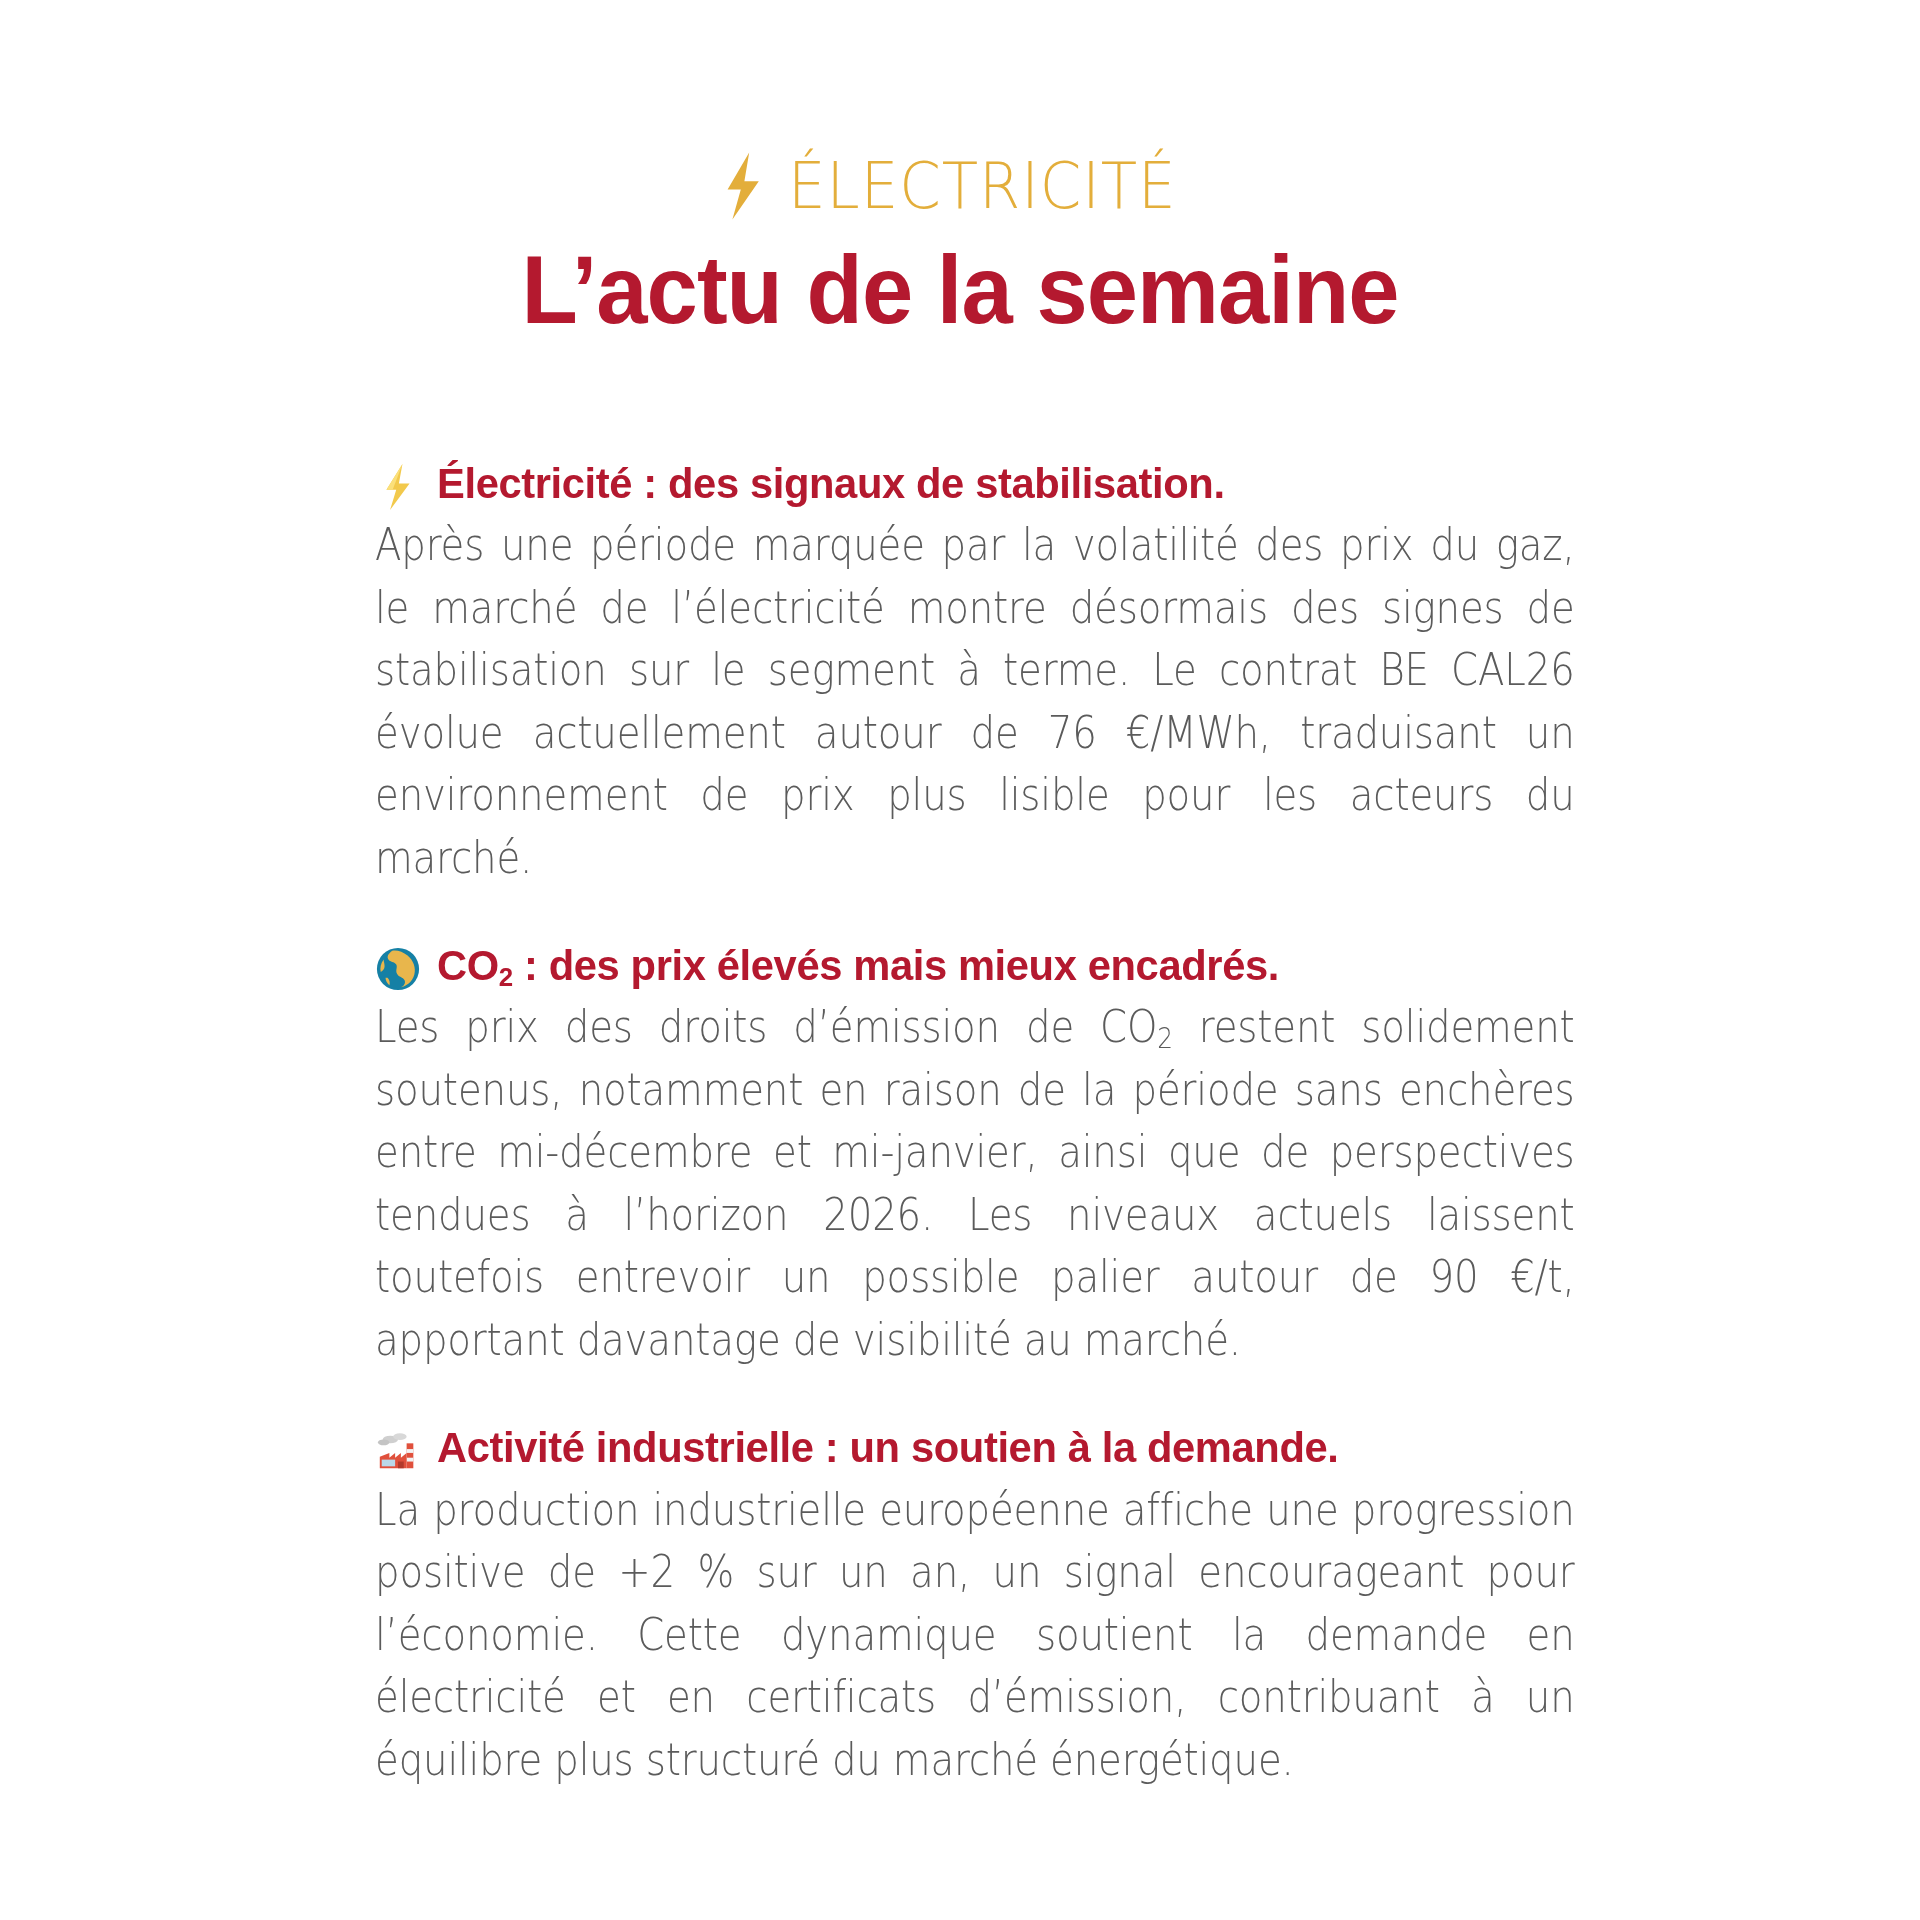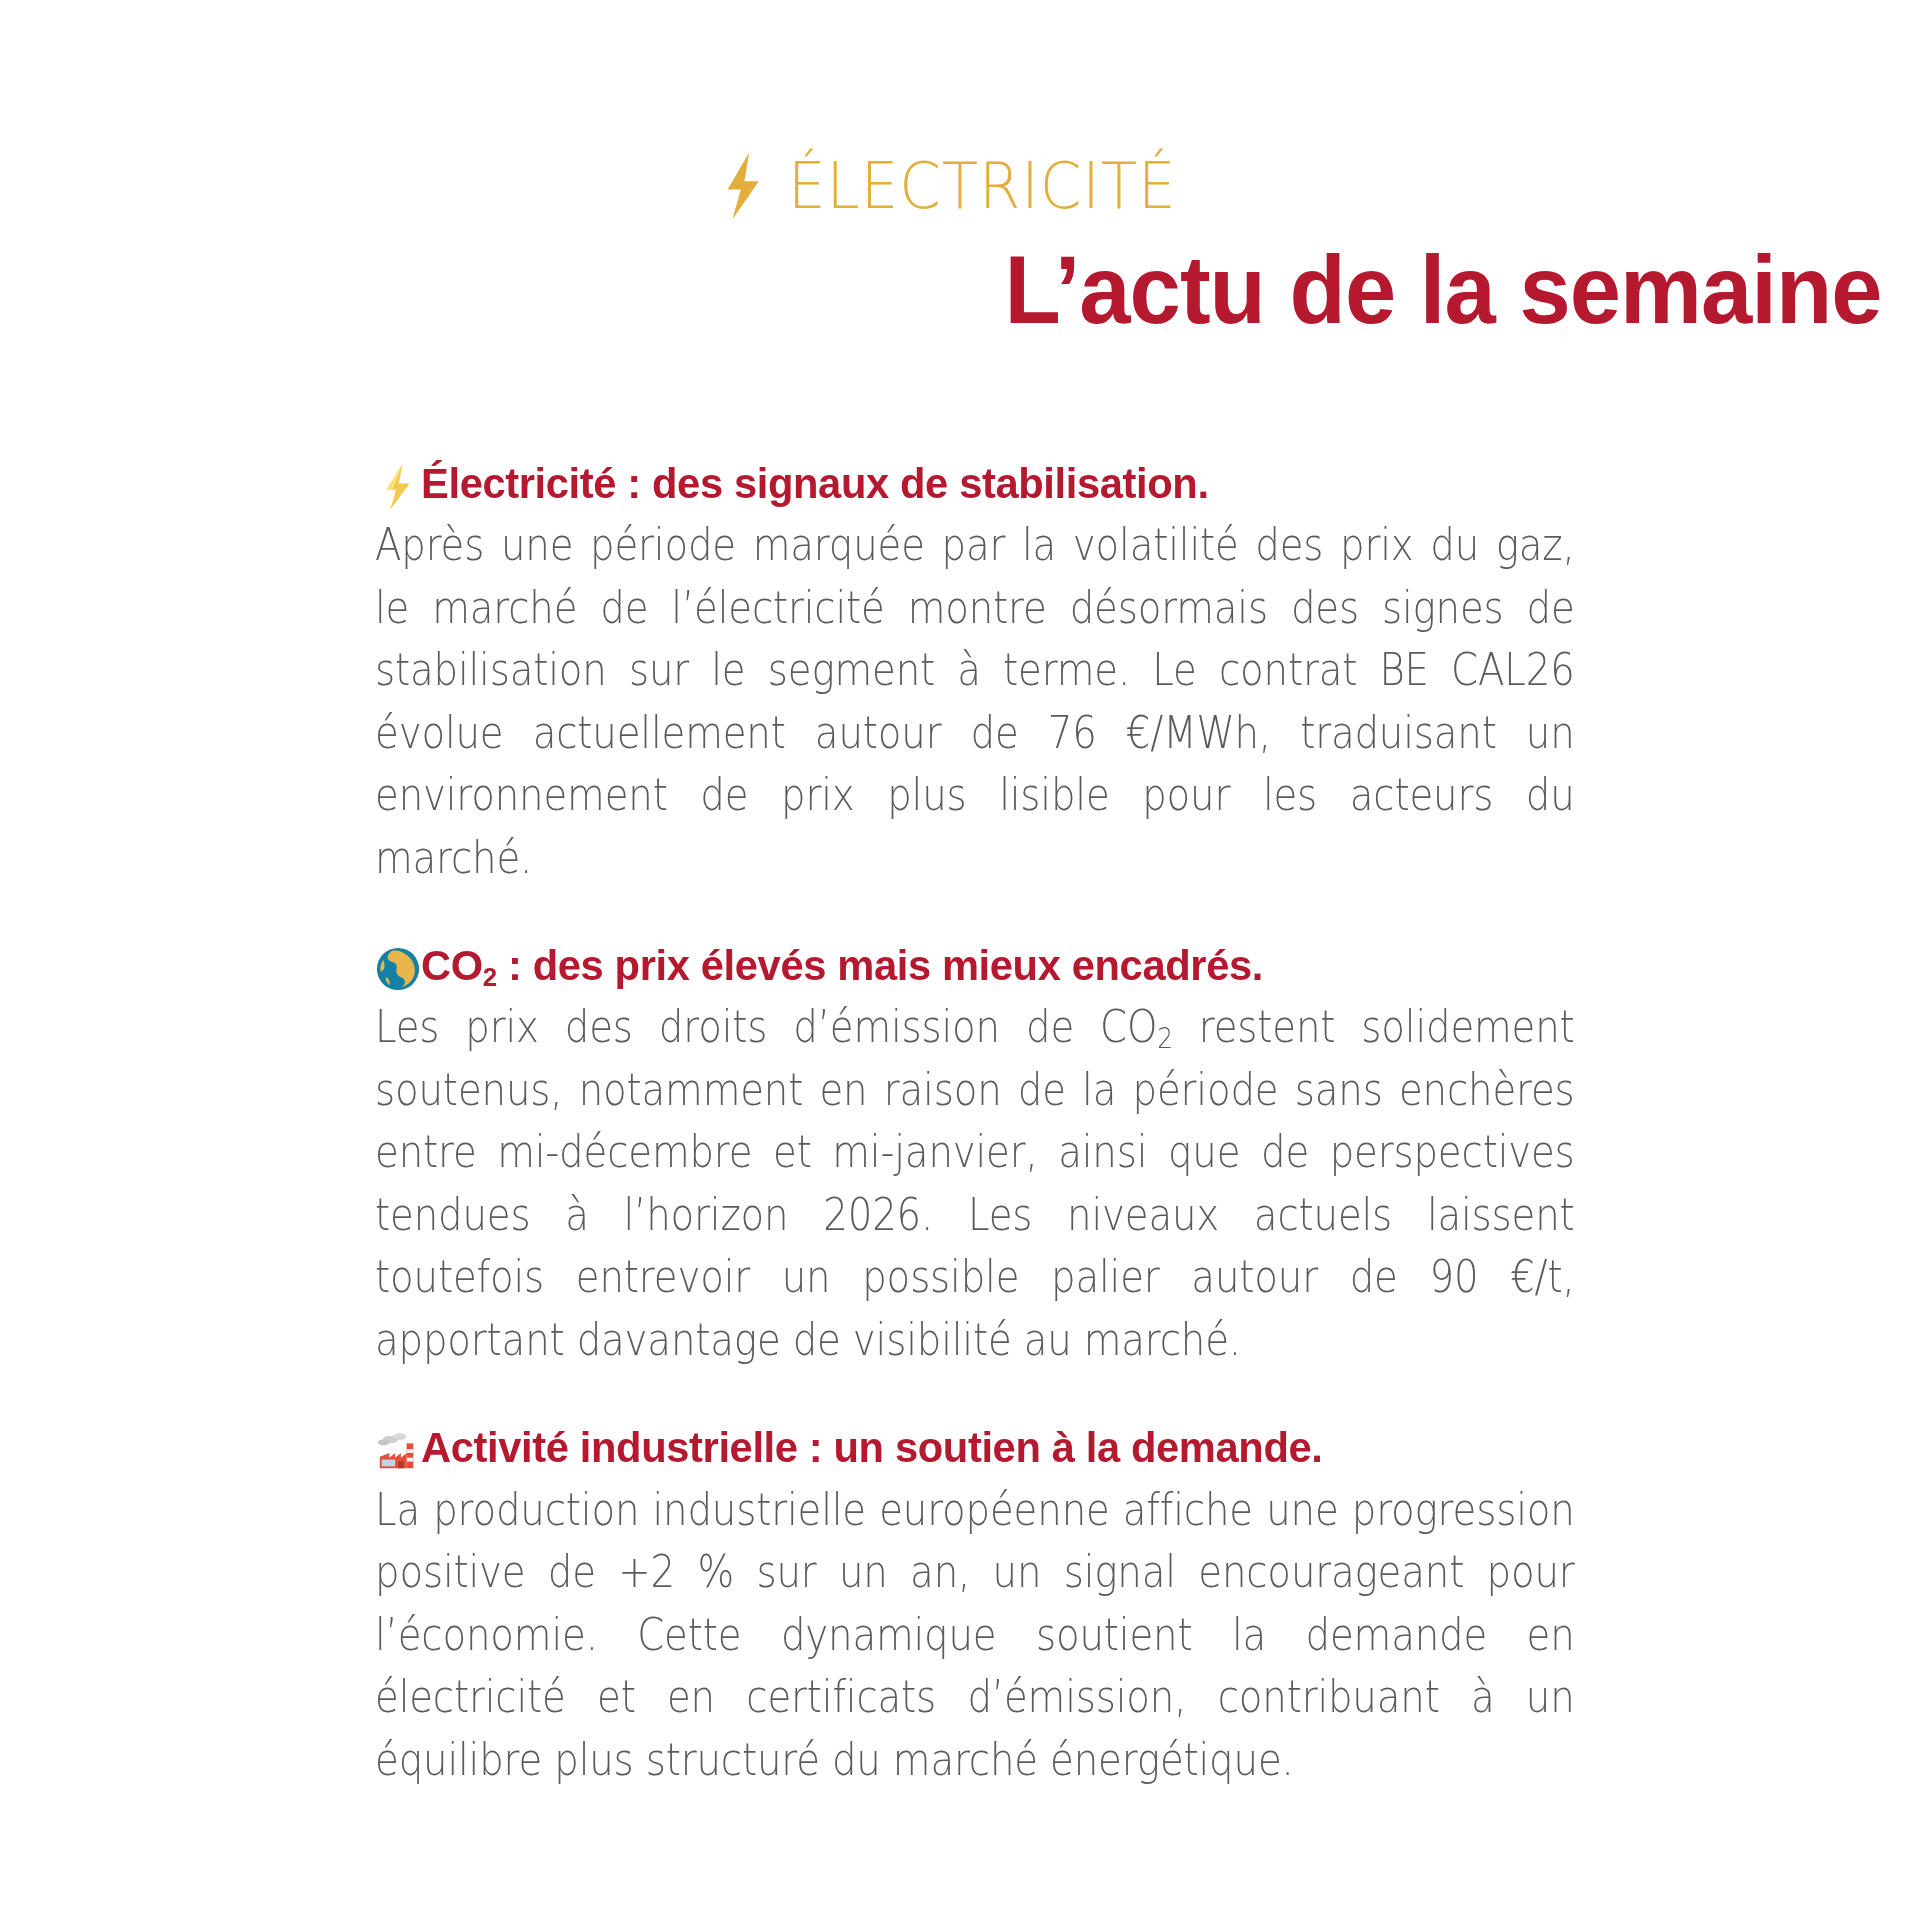--- a/index.html
+++ b/index.html
@@ -18,21 +18,21 @@
     position: relative;
     width: 1920px;
     height: 1920px;
     background: #ffffff;
     box-sizing: border-box;
   }
 
   
   .header {
     padding-top: 150px;
-    text-align: right;
+    text-align: center;
   }
 
   .kicker {
     display: flex;
     align-items: center;
     justify-content: center;
     gap: 18px;
     line-height: 1;
   }
 
@@ -76,20 +76,21 @@
   }
 
   .section {
     margin-bottom: 52px;
   }
   .section:last-child { margin-bottom: 16px; }
 
   .section-head {
     display: flex;
     align-items: flex-start;
+    gap: 16px;
     margin-bottom: 6px;
   }
 
   .head-icon {
     flex: 0 0 auto;
     width: 46px;
     height: 48px;
     position: relative;
     top: 4px;
   }

